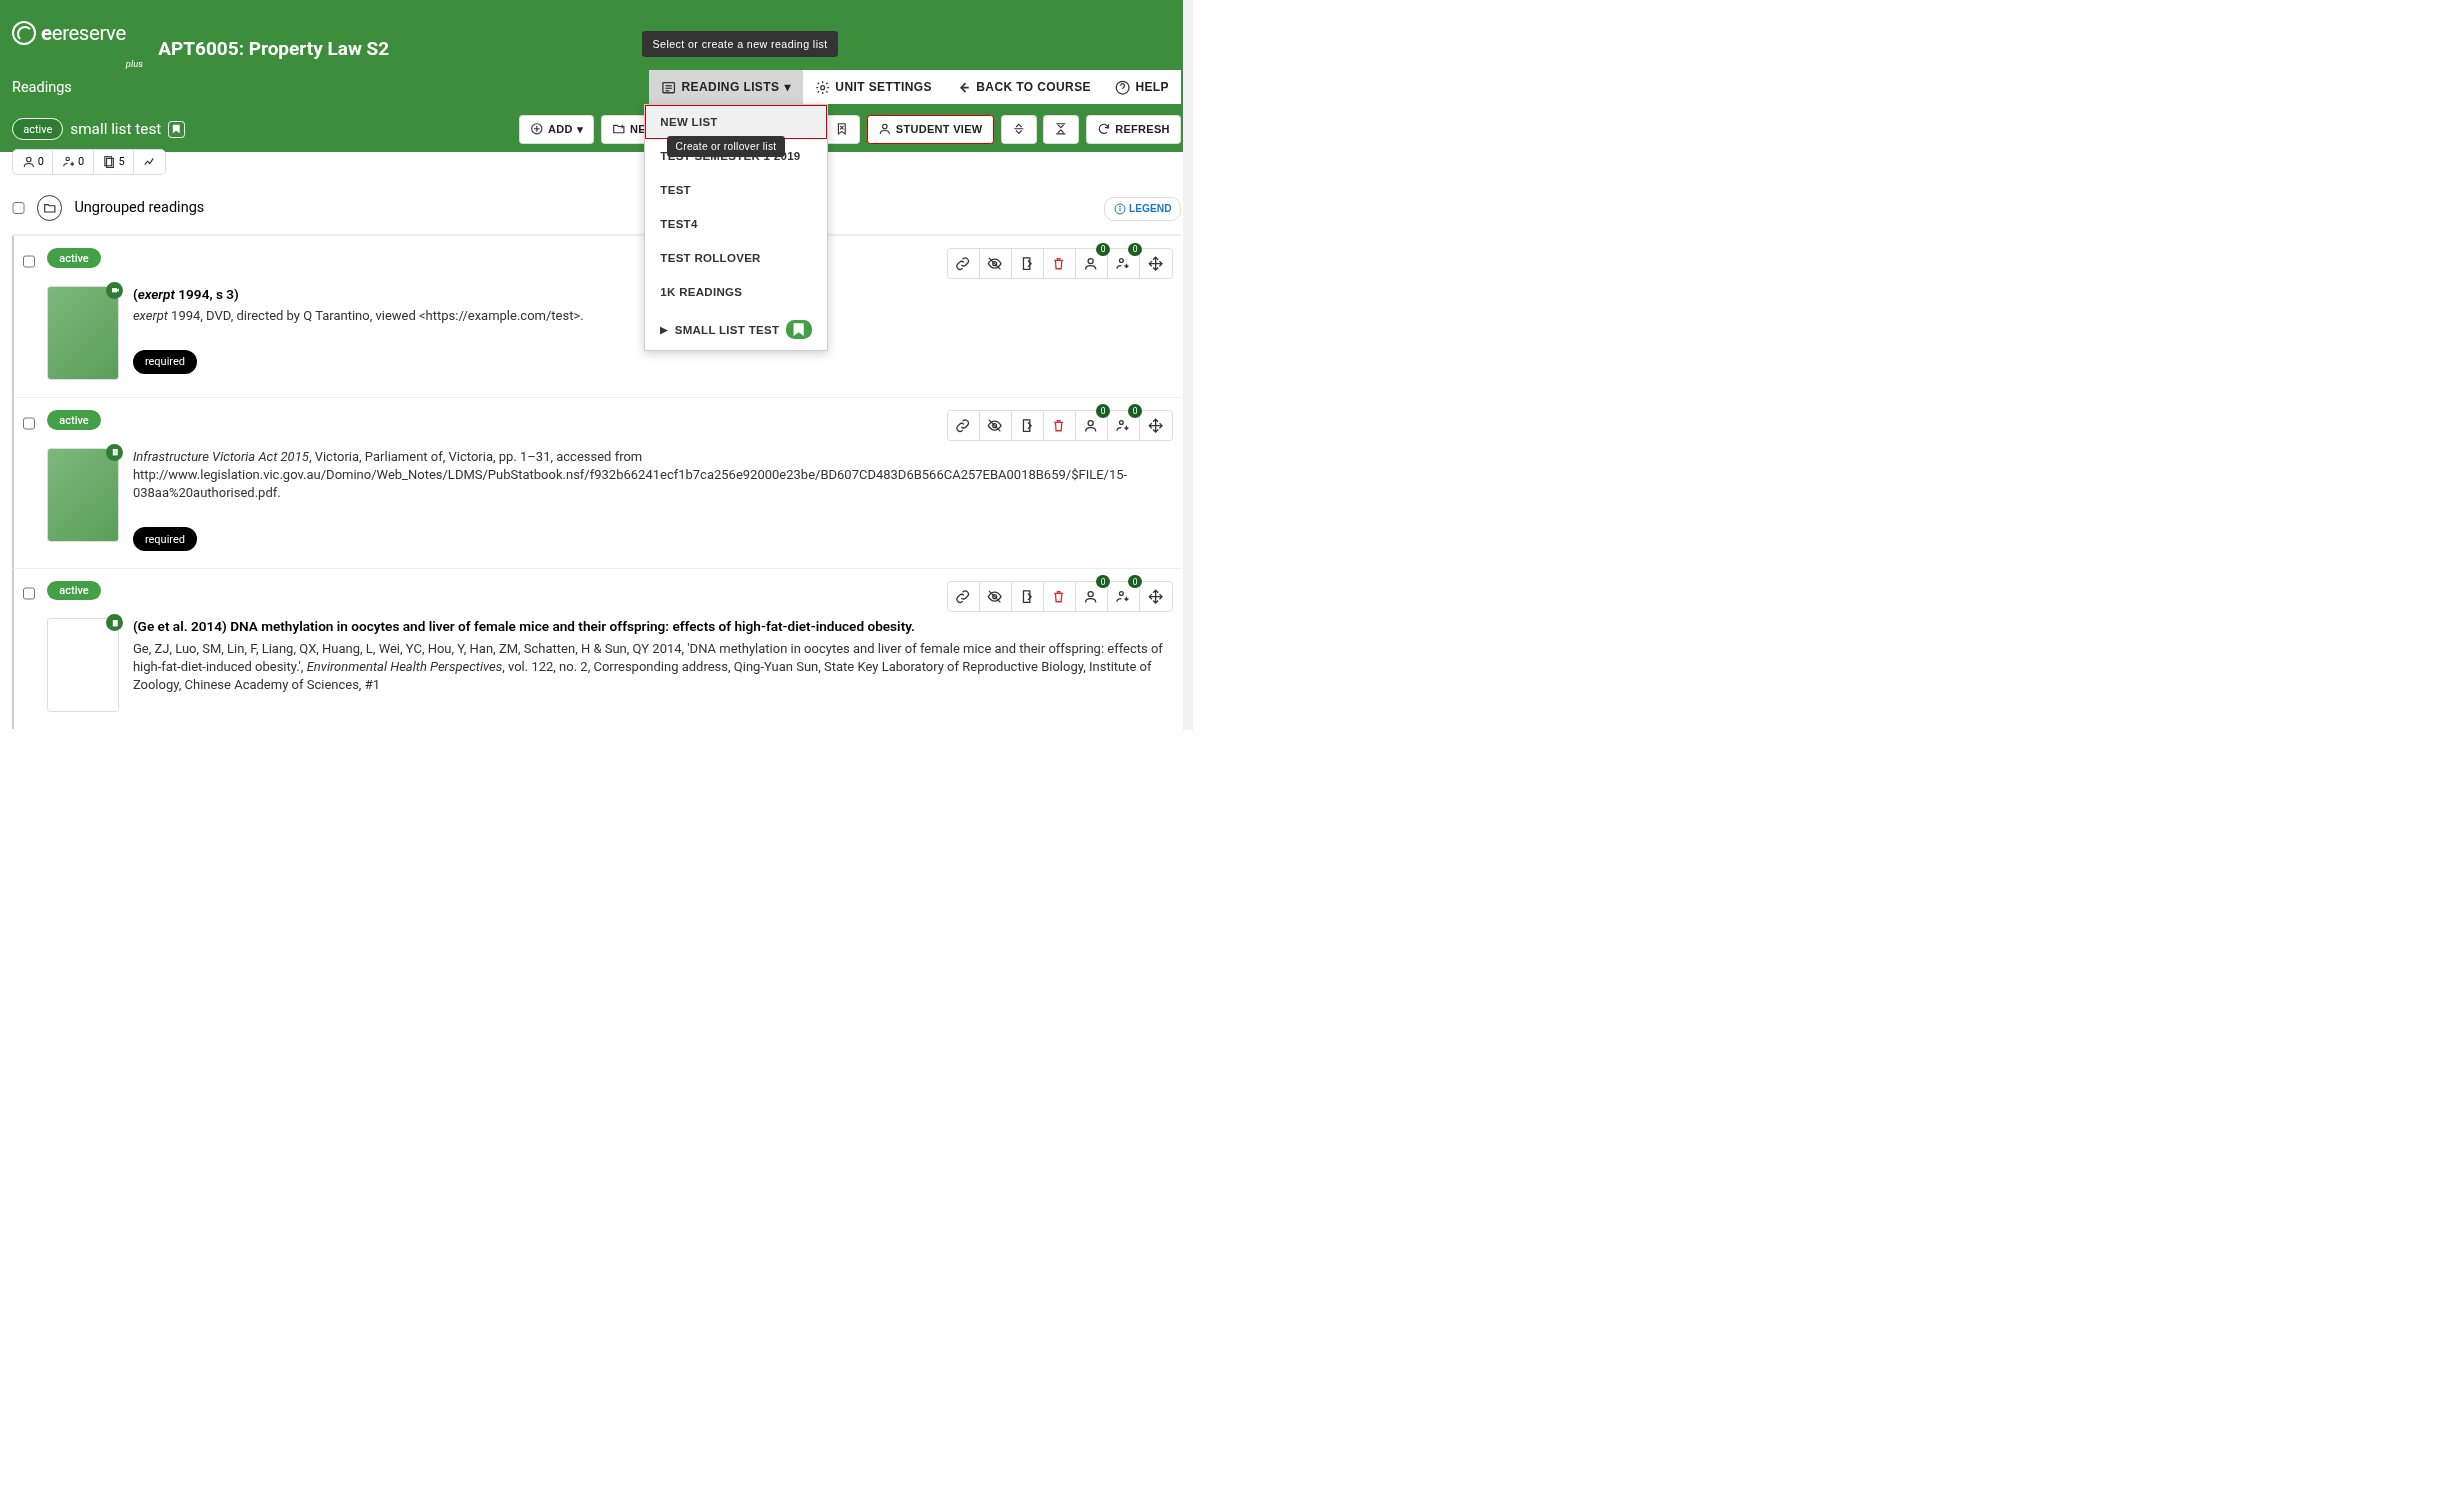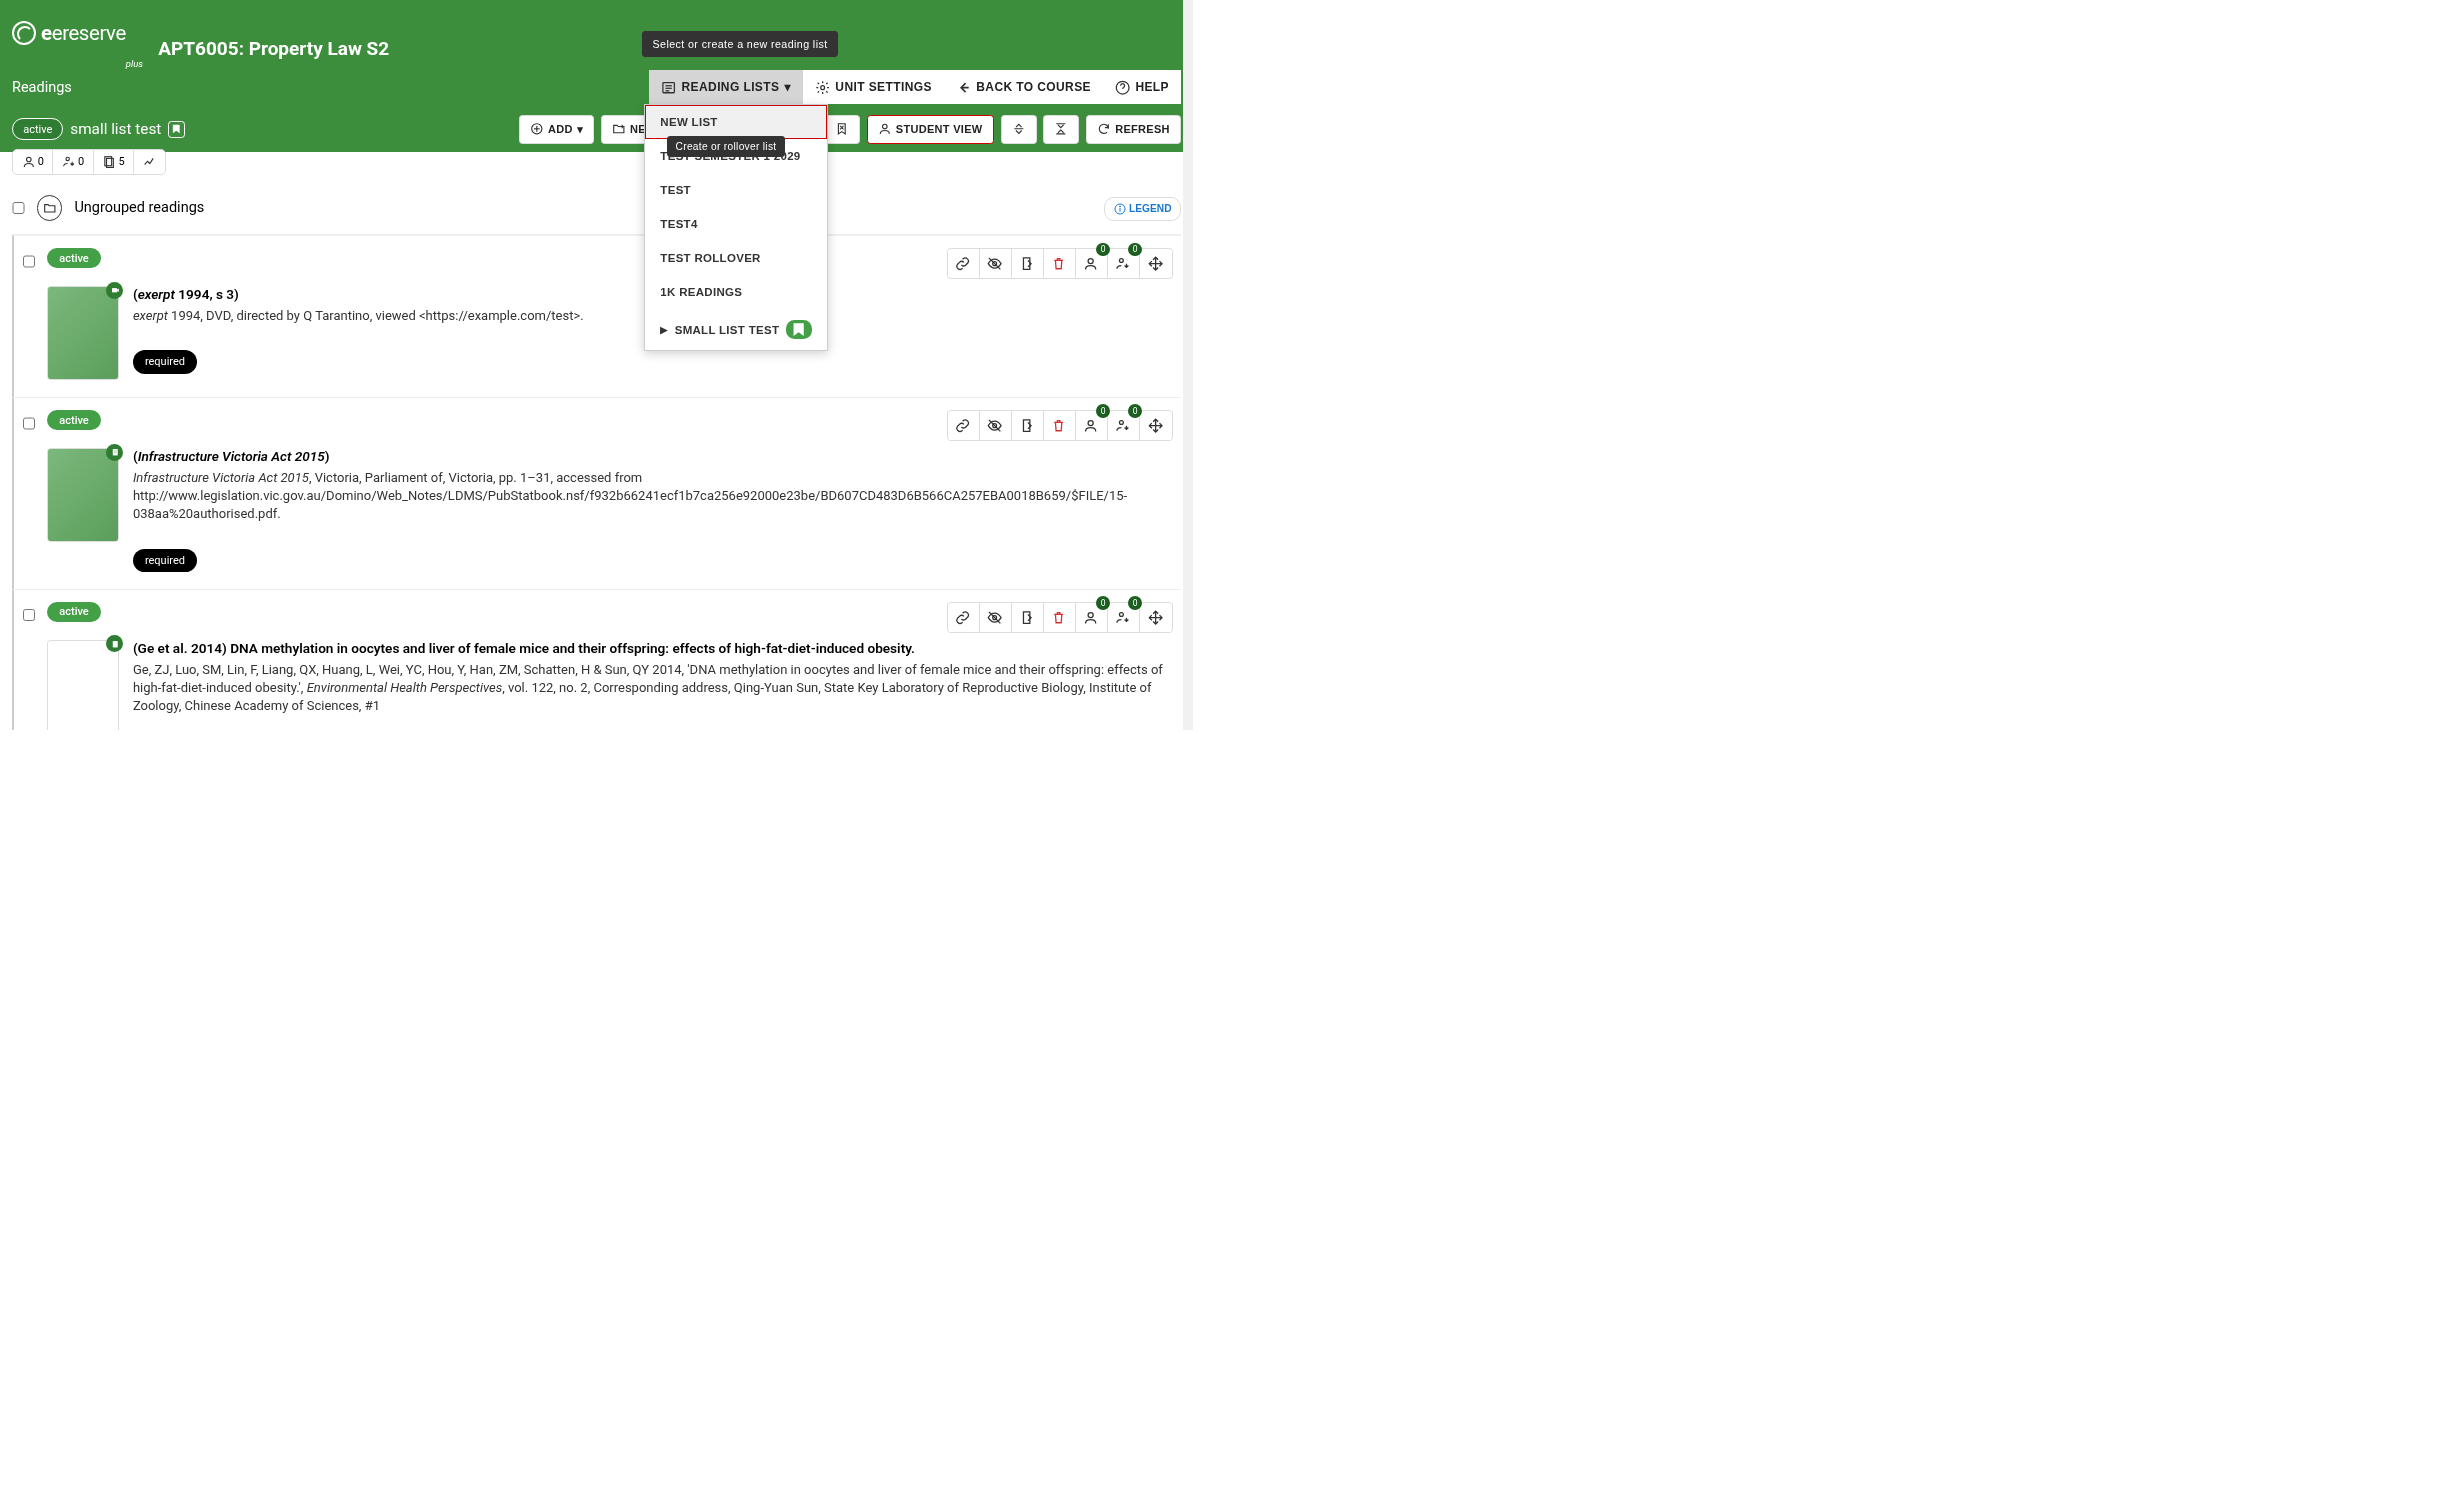--- a/index.html
+++ b/index.html
@@ -353,21 +353,21 @@
           </svg>
         <span>READING LISTS</span>
         <span>▾</span>
 
         <div class="dropdown">
           <div class="dd-item hl">
             <span>NEW LIST</span>
             <div class="dd-tooltip">Create or rollover list</div>
           </div>
           <div class="dd-item">
-              <span>TEST SEMESTER 1 2029</span>
+              <span>TEST SEMESTER 1 2019</span>
             </div>
           <div class="dd-item">
               <span>TEST</span>
             </div>
           <div class="dd-item">
               <span>TEST4</span>
             </div>
           <div class="dd-item">
               <span>TEST ROLLOVER</span>
             </div>
@@ -654,21 +654,20 @@
         <div class="thumb">
           <div class="thumb-tag">
               <svg width="8.5" height="8.5" viewBox="0 0 24 24" fill="#fff">
                 <rect x="5" y="3" width="14" height="18"></rect>
                 <line x1="8" y1="8" x2="16" y2="8" stroke="#2e7d32"></line>
                 <line x1="8" y1="12" x2="16" y2="12" stroke="#2e7d32"></line>
               </svg>
             </div>
         </div>
         <div class="reading-text">
-          <div class="reading-title"><span>(</span><em>Infrastructure Victoria Act 2015</em><span>)</span></div>
           <div class="reading-cite"><em>Infrastructure Victoria Act 2015</em><span>, Victoria, Parliament of, Victoria, pp. 1–31, accessed from http://www.legislation.vic.gov.au/Domino/Web_Notes/LDMS/PubStatbook.nsf/f932b66241ecf1b7ca256e92000e23be/BD607CD483D6B566CA257EBA0018B659/$FILE/15-038aa%20authorised.pdf.</span></div>
           <div class="required-tag">required</div>
         </div>
       </div>
     </div>
   </div>
 
   <div class="reading">
     <input type="checkbox" class="chk" style="">
     <div class="reading-body">

